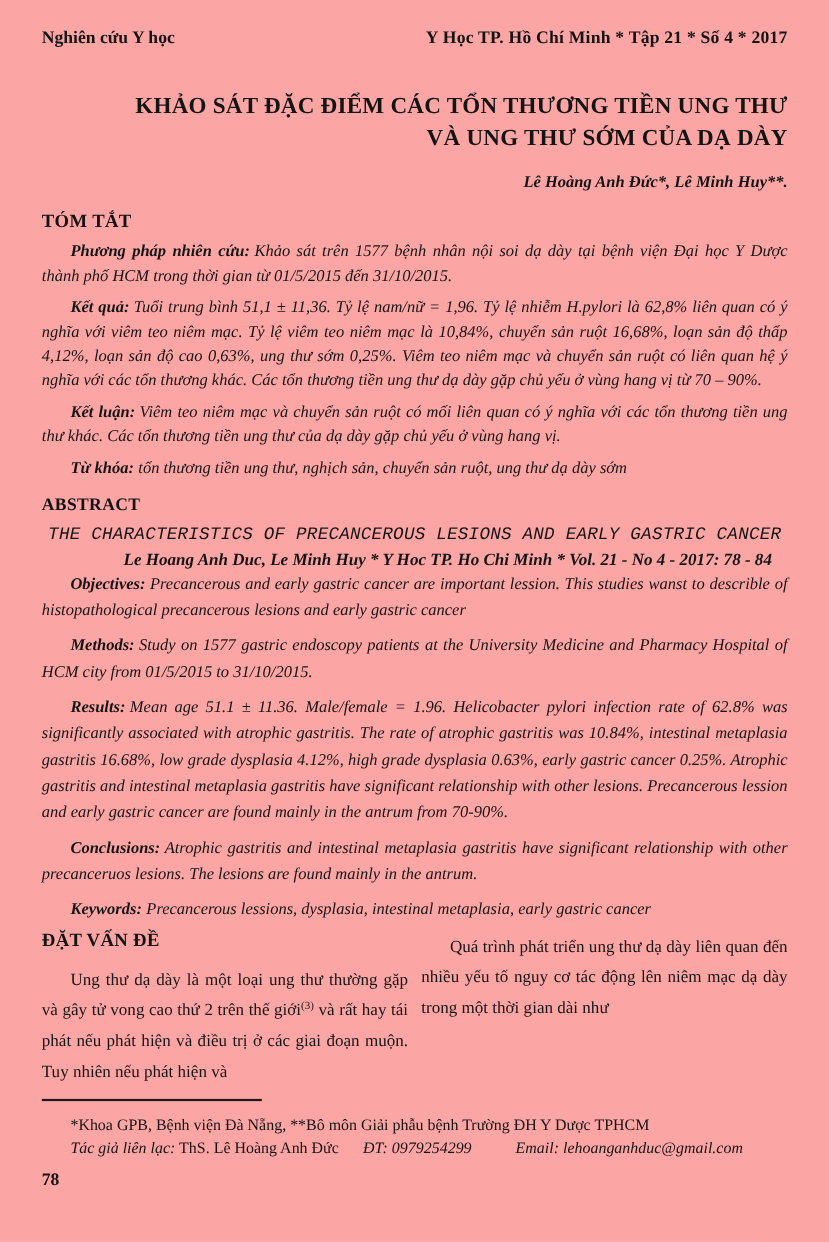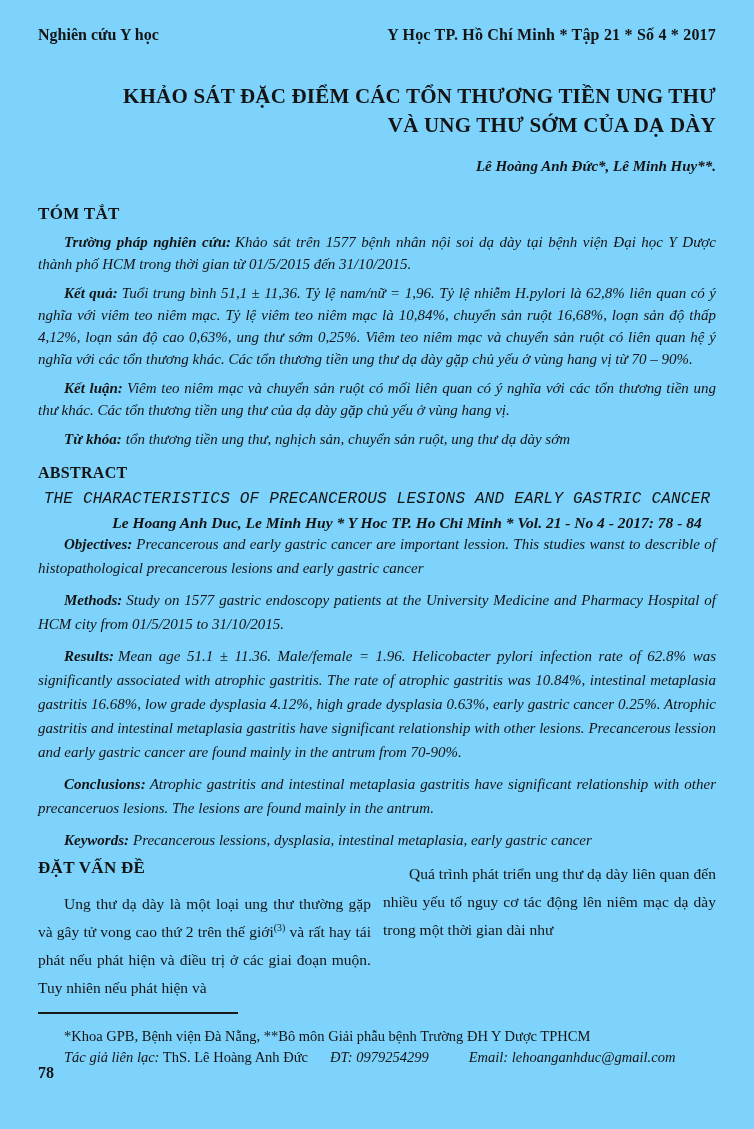--- a/index.html
+++ b/index.html
@@ -1,21 +1,21 @@
 <!DOCTYPE html>
 <html><head>
 <meta charset="utf-8">
 <style>
   * { margin: 0; padding: 0; box-sizing: border-box; }
   html, body { background: #e8e8e8; }
   .page {
     position: relative;
     width: 754px;
     height: 1129px;
-    background: #7dd3fc;
+    background: #fca5a5;
     color: #141414;
     font-family: "Liberation Serif", "DejaVu Serif", serif;
     overflow: hidden;
     margin: 0 auto;
   }
   .content { padding: 26px 38px 0 38px; }
 
   
   .running-header {
     display: flex;
@@ -147,23 +147,23 @@
       <span class="right">Y Học TP. Hồ Chí Minh * Tập 21 * Số 4 * 2017</span>
     </div>
 
     <div class="article-title">
       <div>KHẢO SÁT ĐẶC ĐIỂM CÁC TỔN THƯƠNG TIỀN UNG THƯ</div>
       <div>VÀ UNG THƯ SỚM CỦA DẠ DÀY</div>
     </div>
 
     <div class="authors-line">Lê Hoàng Anh Đức*, Lê Minh Huy**.</div>
 
-    <div class="sec-heading" style="margin-top:29px">TÓM TẮT</div>
+    <div class="sec-heading" style="margin-top:16px">TÓM TẮT</div>
 
-    <p class="vn-para"><span class="plabel">Trường pháp nghiên cứu:</span><span>Khảo sát trên 1577 bệnh nhân nội soi dạ dày tại bệnh viện Đại học Y Dược thành phố HCM trong thời gian từ 01/5/2015 đến 31/10/2015.</span></p>
+    <p class="vn-para"><span class="plabel">Phương pháp nhiên cứu:</span><span>Khảo sát trên 1577 bệnh nhân nội soi dạ dày tại bệnh viện Đại học Y Dược thành phố HCM trong thời gian từ 01/5/2015 đến 31/10/2015.</span></p>
     <p class="vn-para"><span class="plabel">Kết quả:</span><span>Tuổi trung bình 51,1 ± 11,36. Tỷ lệ nam/nữ = 1,96. Tỷ lệ nhiễm H.pylori là 62,8% liên quan có ý nghĩa với viêm teo niêm mạc. Tỷ lệ viêm teo niêm mạc là 10,84%, chuyển sản ruột 16,68%, loạn sản độ thấp 4,12%, loạn sản độ cao 0,63%, ung thư sớm 0,25%. Viêm teo niêm mạc và chuyển sản ruột có liên quan hệ ý nghĩa với các tổn thương khác. Các tổn thương tiền ung thư dạ dày gặp chủ yếu ở vùng hang vị từ 70 – 90%.</span></p>
     <p class="vn-para"><span class="plabel">Kết luận:</span><span>Viêm teo niêm mạc và chuyển sản ruột có mối liên quan có ý nghĩa với các tổn thương tiền ung thư khác. Các tổn thương tiền ung thư của dạ dày gặp chủ yếu ở vùng hang vị.</span></p>
     <p class="vn-para"><span class="plabel">Từ khóa:</span><span>tổn thương tiền ung thư, nghịch sản, chuyển sản ruột, ung thư dạ dày sớm</span></p>
 
     <div class="sec-heading" style="font-size:16px">ABSTRACT</div>
     <div class="en-title">THE CHARACTERISTICS OF PRECANCEROUS LESIONS AND EARLY GASTRIC CANCER</div>
     <div class="en-citation">Le Hoang Anh Duc, Le Minh Huy * Y Hoc TP. Ho Chi Minh * Vol. 21 - No 4 - 2017: 78 - 84</div>
 
     <p class="en-para" style="margin-top:0"><span class="plabel">Objectives:</span><span>Precancerous and early gastric cancer are important lession. This studies wanst to describle of histopathological precancerous lesions and early gastric cancer</span></p>
     <p class="en-para"><span class="plabel">Methods:</span><span>Study on 1577 gastric endoscopy patients at the University Medicine and Pharmacy Hospital of HCM city from 01/5/2015 to 31/10/2015.</span></p>

